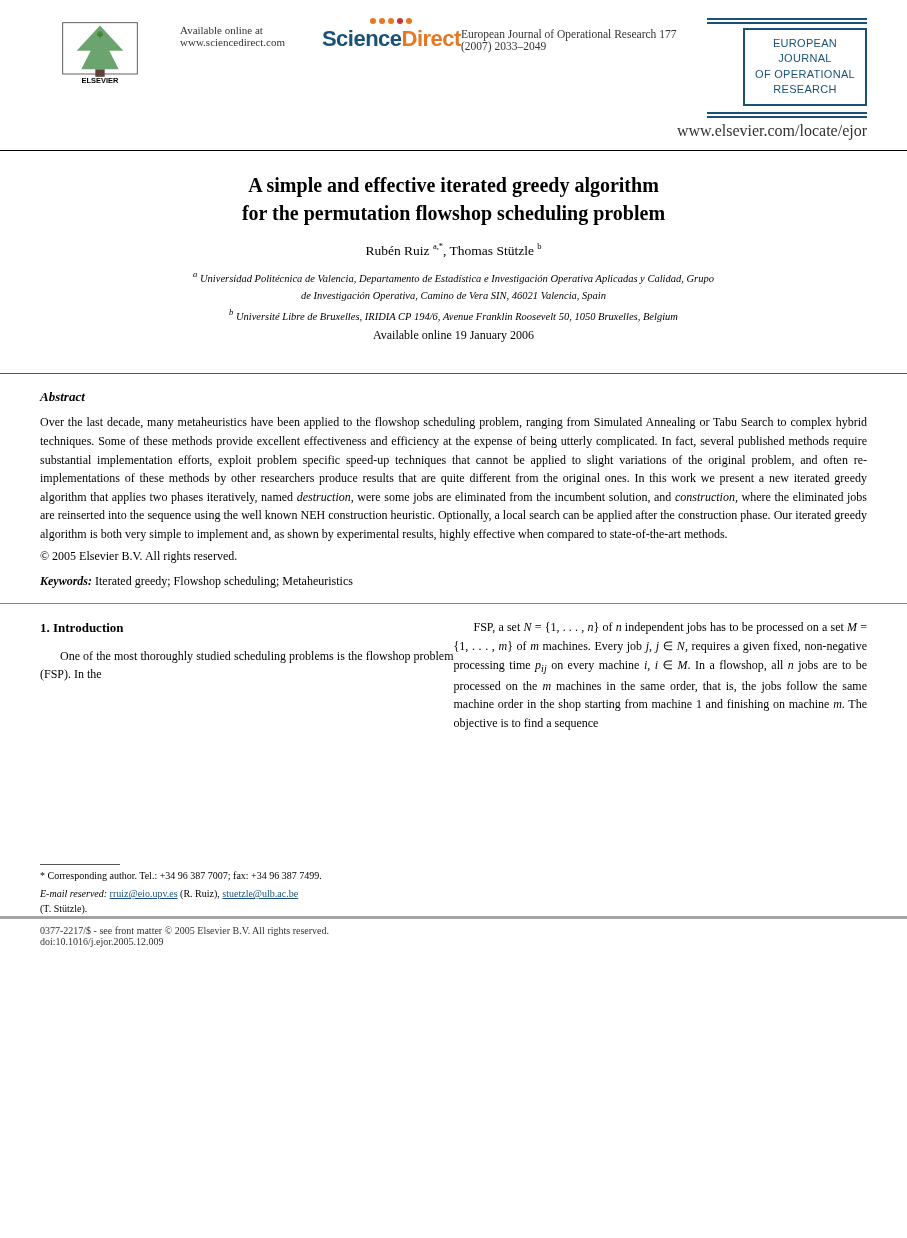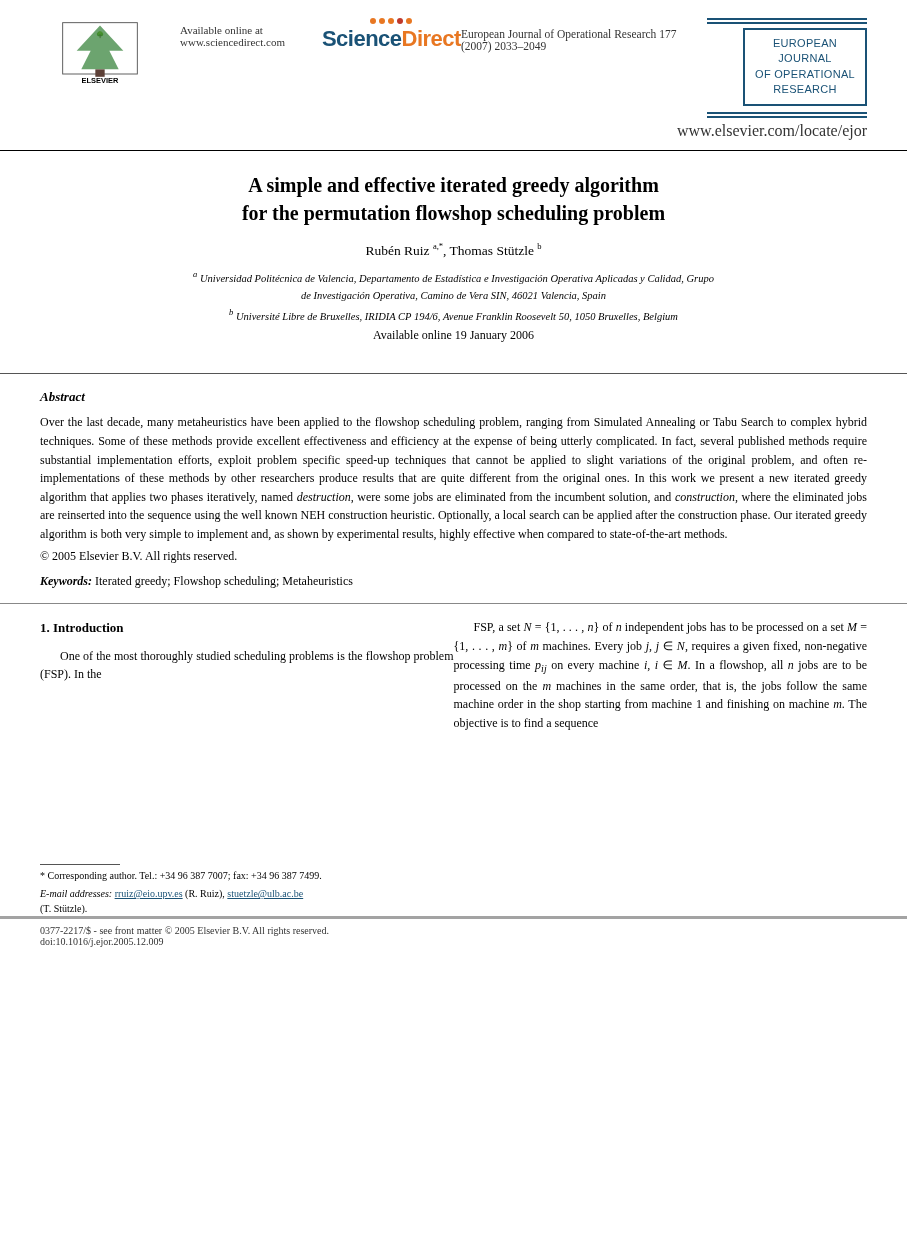--- a/index.html
+++ b/index.html
@@ -387,21 +387,21 @@
         <span>Introduction</span>
       </div>
       <div class="body-text">
         <p>One of the most thoroughly studied scheduling problems is the flowshop problem (FSP). In the</p>
       </div>
 
       <div style="margin-top: 180px;">
         <hr class="footnote-divider">
         <div class="footnote-item">* Corresponding author. Tel.: +34 96 387 7007; fax: +34 96 387 7499.</div>
         <div class="footnote-item">
-          <span class="italic">E-mail addresses:</span>
+          <span class="italic">E-mail reserved:</span>
           <span style="text-decoration:underline; color:#1a5276;">rruiz@eio.upv.es</span>
           <span>(R. Ruiz),</span>
           <span style="text-decoration:underline; color:#1a5276;">stuetzle@ulb.ac.be</span>
           <br><span>(T. Stützle).</span>
         </div>
       </div>
     </div>
 
     <div class="col-right">
       <div class="body-text">

